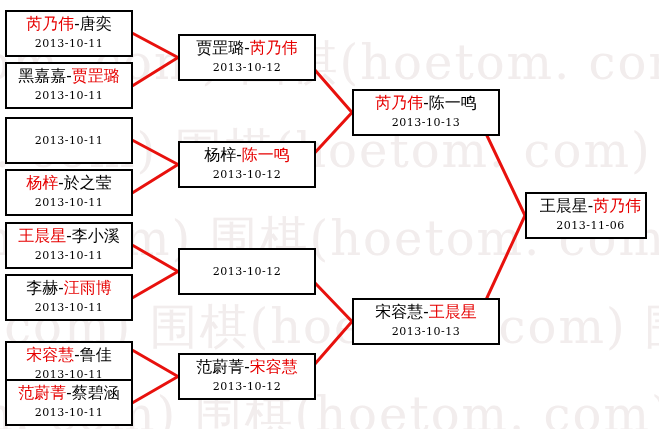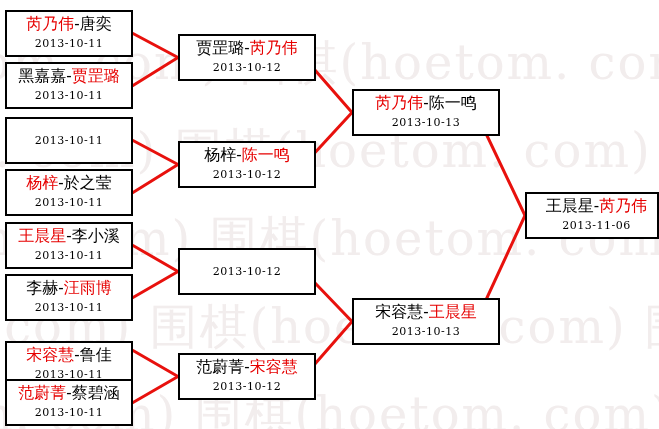--- a/index.html
+++ b/index.html
@@ -20,21 +20,21 @@
   .conn{stroke:var(--line,#e8110d);stroke-width:3;stroke-linecap:round;}
   
   .box{
     position:absolute;height:47px;box-sizing:border-box;z-index:2;
     background:var(--bg,#ffffff);border:2px solid var(--border,#000000);
     display:flex;flex-direction:column;align-items:center;justify-content:center;
   }
   .c1{left:5px;width:128px;}
   .c2{left:178px;width:138px;}
   .c3{left:352px;width:148px;}
-  .c4{left:525px;width:134px;padding-left:9px;}
+  .c4{left:525px;width:122px;padding-left:9px;}
   .names{font-size:16px;line-height:20px;color:var(--text,#000);white-space:nowrap;}
   .nm.win{color:var(--winner,#e60000);}
   .date{font-size:11px;line-height:20px;color:var(--text,#000);letter-spacing:.5px;}
 </style>
 </head>
 <body>
 
 <div class="stage">
 
   <div class="wm-layer">

